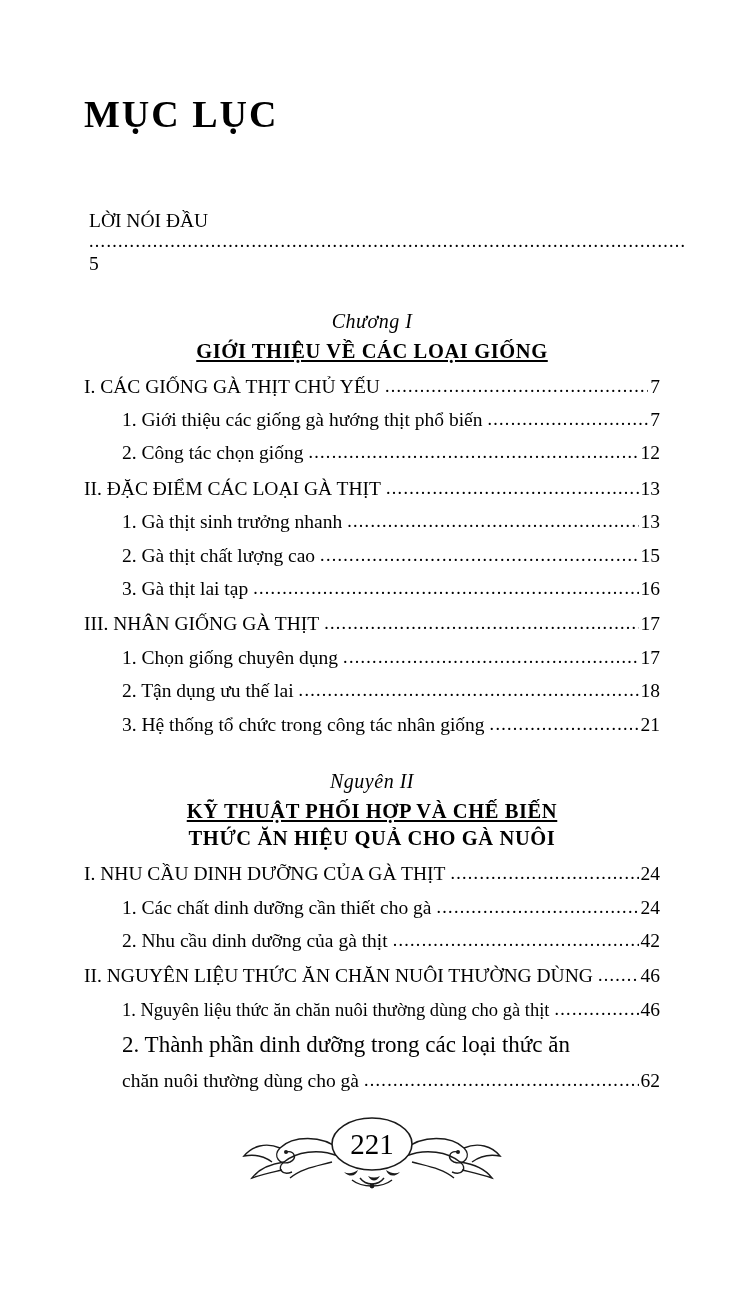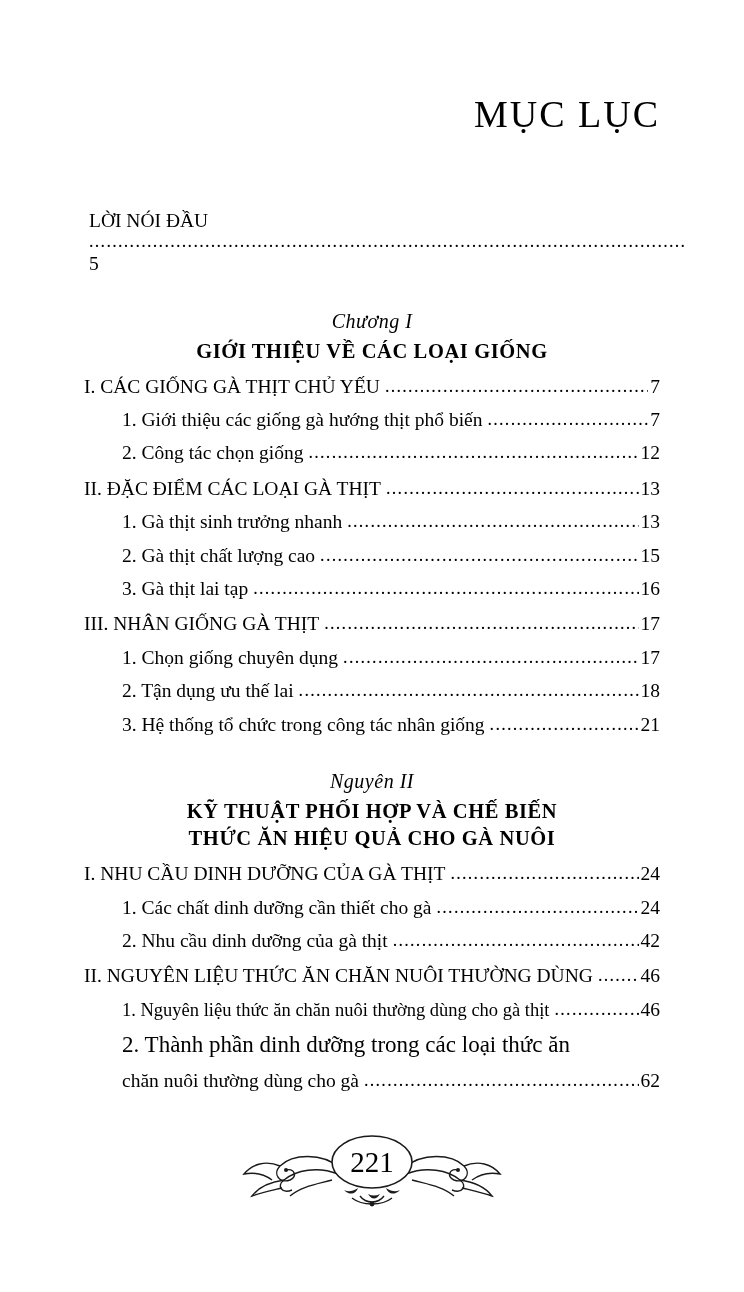--- a/index.html
+++ b/index.html
@@ -17,23 +17,23 @@
   }
   .page {
     position: absolute;
     left: 0; top: 0;
     width: 744px;
     height: 1292px;
     box-sizing: border-box;
     padding: 0 84px;
   }
   .toc-title {
-    text-align: right;
+    text-align: left;
     font-size: 38px;
-    font-weight: normal;
+    font-weight: bold;
     letter-spacing: 2px;
     margin-top: 92px;
     margin-bottom: 12px;
     font-family: "Liberation Serif", serif;
   }
 
   
   .entry {
     display: flex;
     align-items: baseline;
@@ -77,40 +77,41 @@
     font-style: italic;
     font-weight: normal;
     font-size: 20px;
     letter-spacing: 0.5px;
   }
   .chapter .ch-name {
     font-weight: bold;
     font-size: 20.5px;
     letter-spacing: 0.6px;
     margin-top: 7px;
+    text-decoration: underline;
   }
   .chapter .ch-name-2 {
     font-weight: bold;
     font-size: 20.5px;
     letter-spacing: 0.6px;
     margin-top: 4px;
   }
 
   .continuation {
     font-size: 23px;
     margin-left: 38px;
     line-height: 1.15;
     white-space: nowrap;
   }
 
   
   .footer {
     position: absolute;
     left: 0;
-    bottom: 78px;
+    bottom: 96px;
     width: 744px;
     height: 90px;
     display: flex;
     align-items: center;
     justify-content: center;
   }
   .footer svg { display: block; }
   .page-number-text {
     font-family: "Liberation Serif", serif;
     font-size: 29px;

